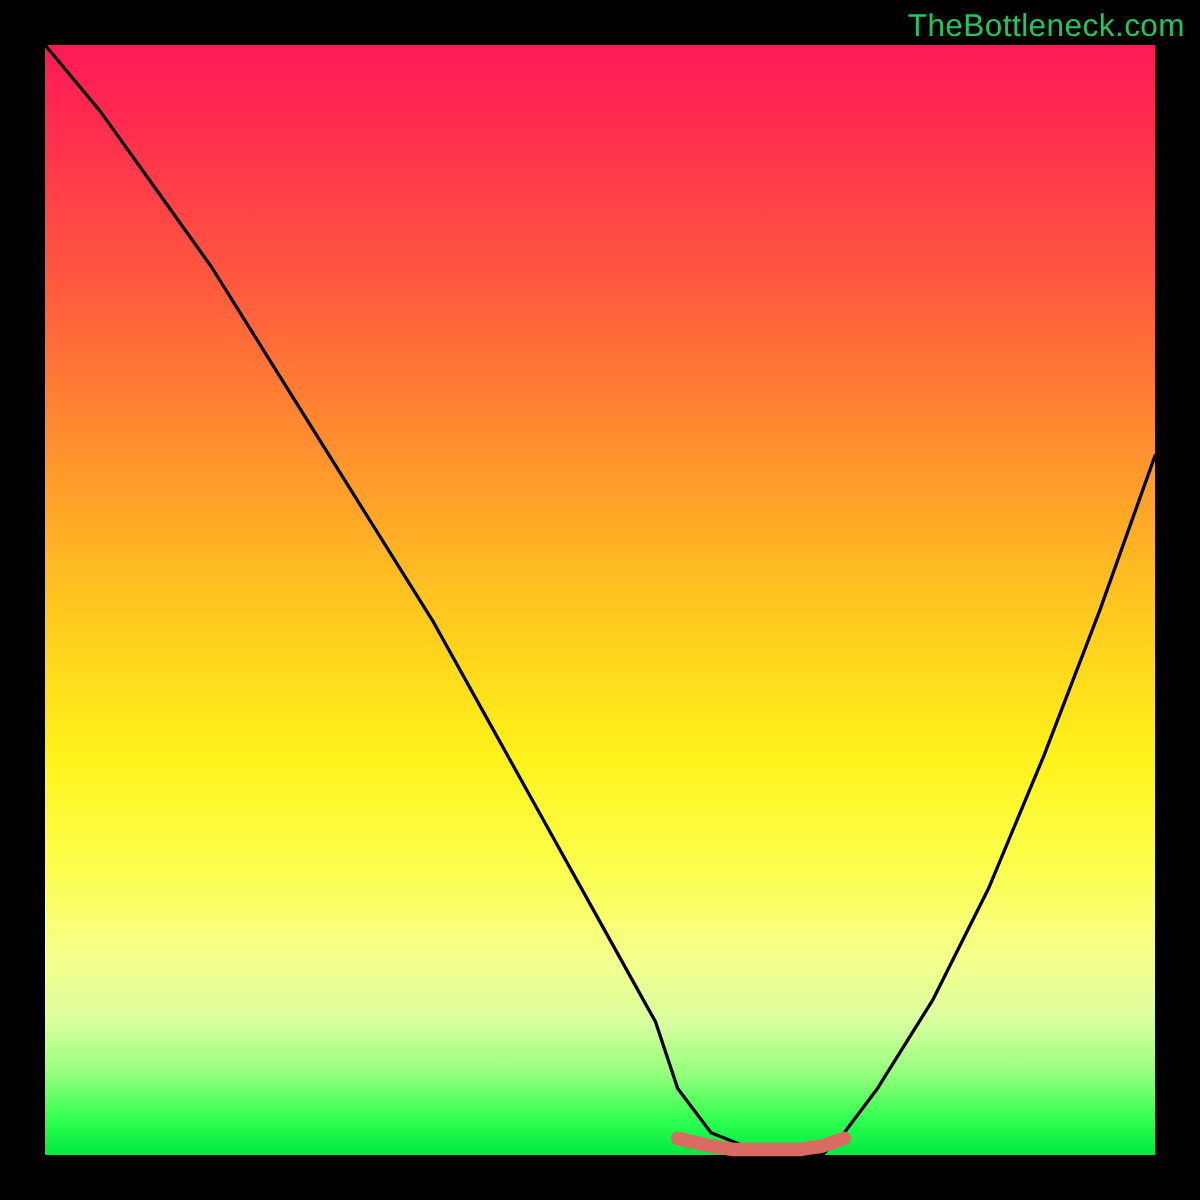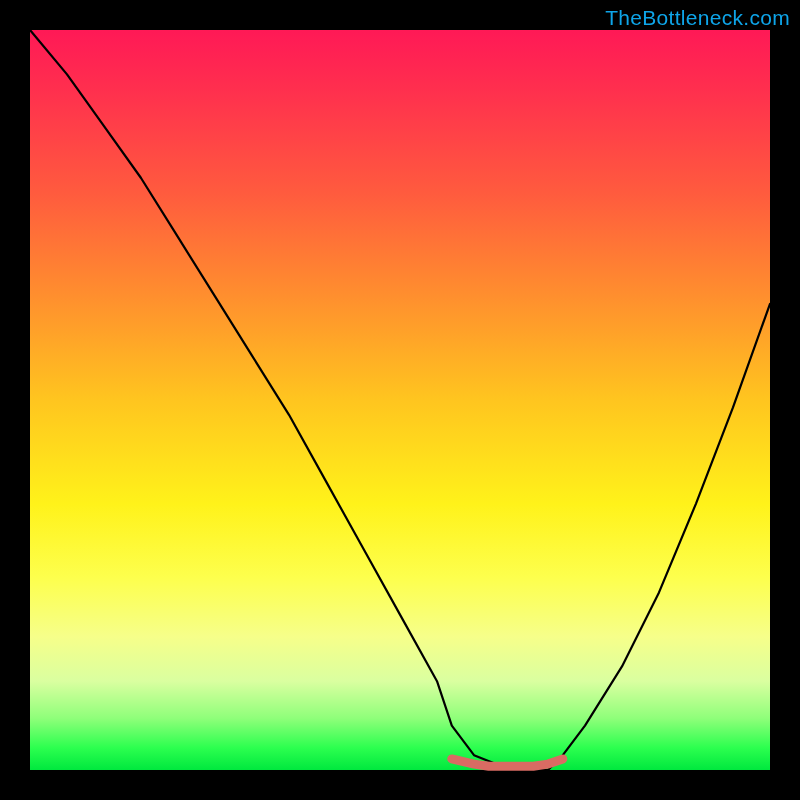--- a/index.html
+++ b/index.html
@@ -16,21 +16,21 @@
     top: 0;
     left: 0;
     width: 800px;
     height: 800px;
     box-sizing: border-box;
   }
   .watermark {
     position: absolute;
     top: 6px;
     right: 10px;
-    color: #0ea5e9;
+    color: #22c55e;
     font-size: 21px;
     letter-spacing: 0.3px;
     z-index: 10;
     user-select: none;
   }
   .plot-area {
     position: absolute;
     left: 30px;
     top: 30px;
     width: 740px;

